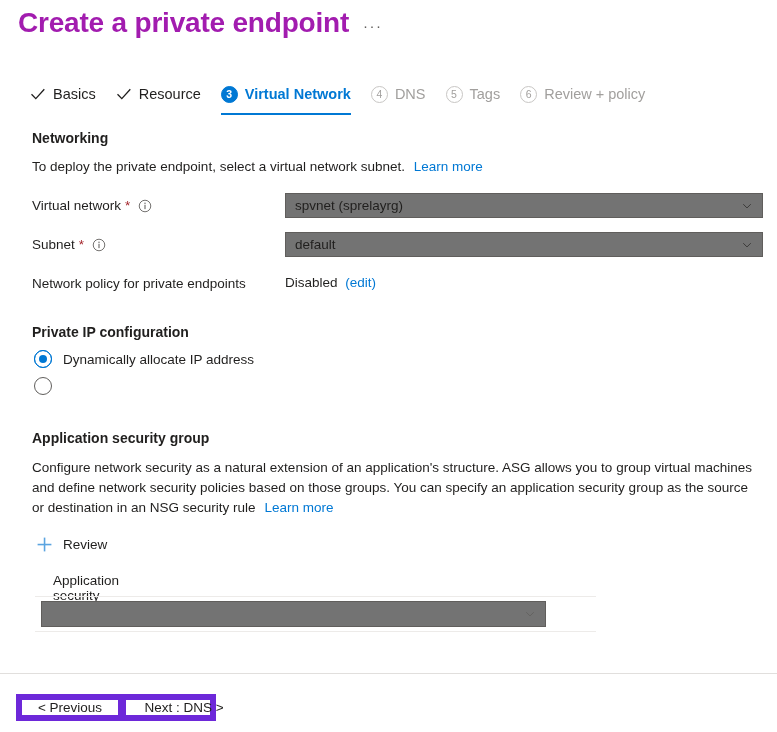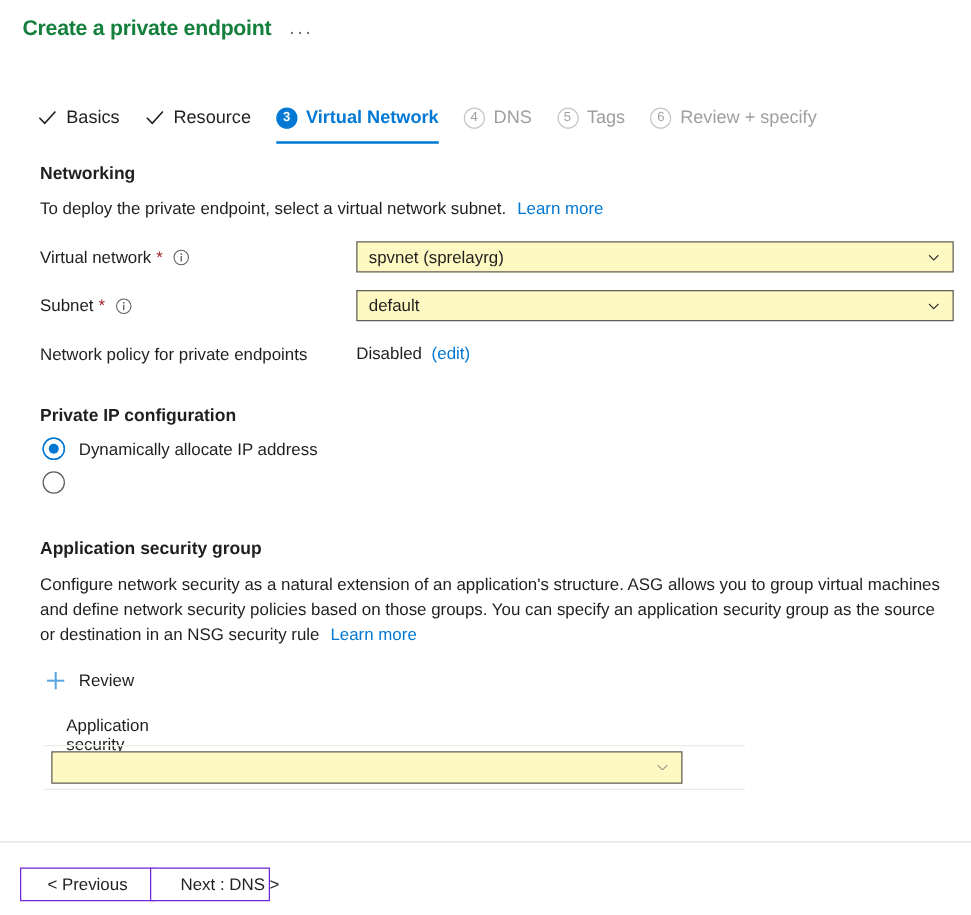--- a/index.html
+++ b/index.html
@@ -19,24 +19,24 @@
 
   
   .title-row {
     position: absolute;
     left: 18px;
     top: 6px;
     display: flex;
     align-items: center;
   }
   .page-title {
-    font-size: 17px;
+    font-size: 28px;
     font-weight: 600;
     letter-spacing: -0.2px;
-    color: #15803d;
+    color: #a21caf;
     line-height: 34px;
   }
   .ellipsis-btn {
     margin-left: 14px;
     margin-top: 6px;
     color: #605e5c;
     font-size: 15px;
     letter-spacing: 1.5px;
     line-height: 10px;
     cursor: pointer;
@@ -147,21 +147,21 @@
     margin-left: 8px;
     flex: none;
     cursor: pointer;
   }
 
   .select-box {
     position: absolute;
     box-sizing: border-box;
     height: 25px;
     border: 1px solid #605e5c;
-    background: #fef9c3;
+    background: #737373;
     display: flex;
     align-items: center;
     padding: 0 6px 0 9px;
     font-size: 13.5px;
     color: #201f1e;
     cursor: pointer;
   }
   .select-box .val { flex: 1; overflow: hidden; white-space: nowrap; }
   .chev {
     width: 12px;
@@ -255,21 +255,21 @@
     position: absolute;
     left: 0;
     right: 0;
     height: 1px;
     background: #e1dfdd;
   }
   .btn {
     position: absolute;
     box-sizing: border-box;
     height: 27px;
-    border: 1px solid #6d28d9;
+    border: 6px solid #6d28d9;
     background: #ffffff;
     color: #201f1e;
     font-size: 13.5px;
     font-family: "Liberation Sans", sans-serif;
     display: flex;
     align-items: center;
     justify-content: center;
     cursor: pointer;
     padding: 0 10px;
     white-space: nowrap;
@@ -310,21 +310,21 @@
     <span>DNS</span>
   </div>
 
   <div class="tab todo">
     <span class="num">5</span>
     <span>Tags</span>
   </div>
 
   <div class="tab todo">
     <span class="num">6</span>
-    <span>Review + specify</span>
+    <span>Review + policy</span>
   </div>
 
 </div>
 
 <div class="content">
 
   <div class="section-head" style="top:130px;">Networking</div>
 
   <div class="para" style="top:157px;">
     <span>To deploy the private endpoint, select a virtual network subnet.</span>

